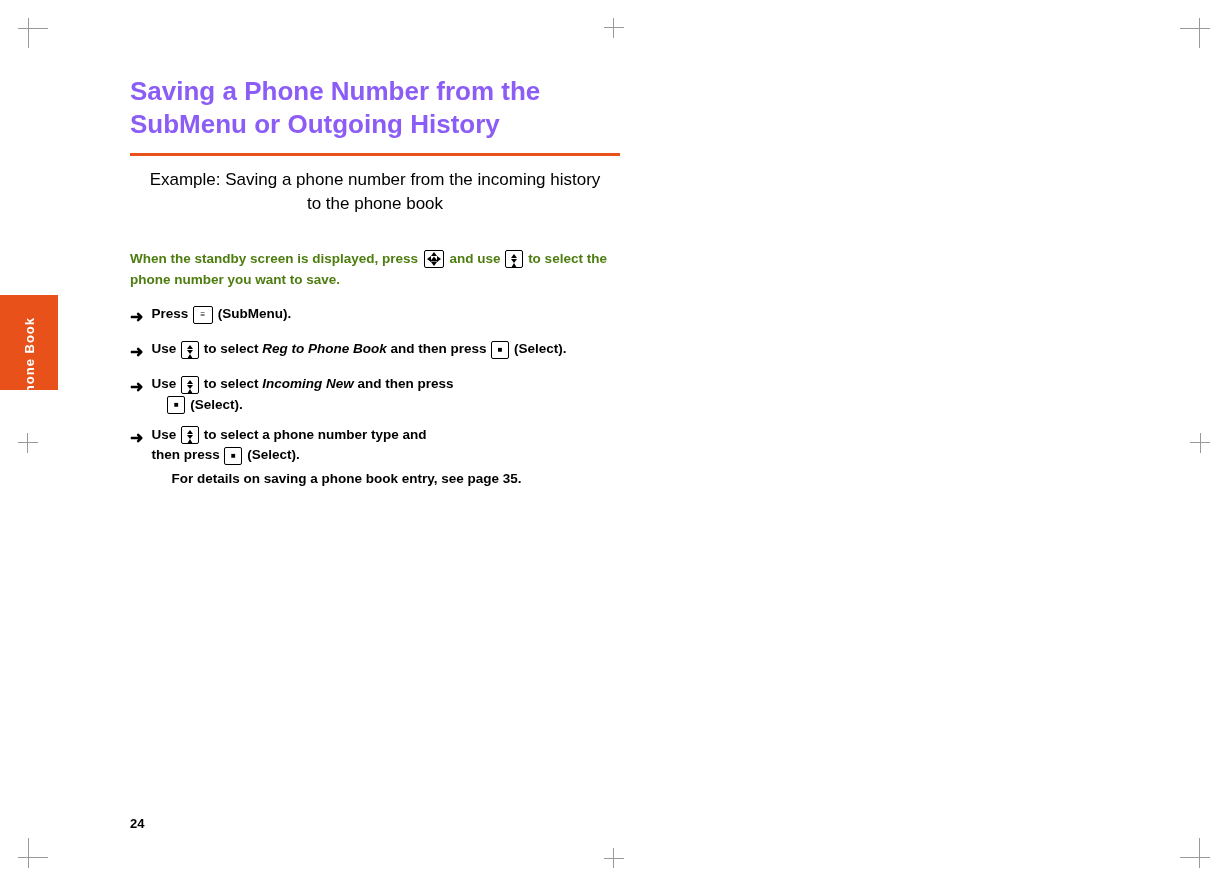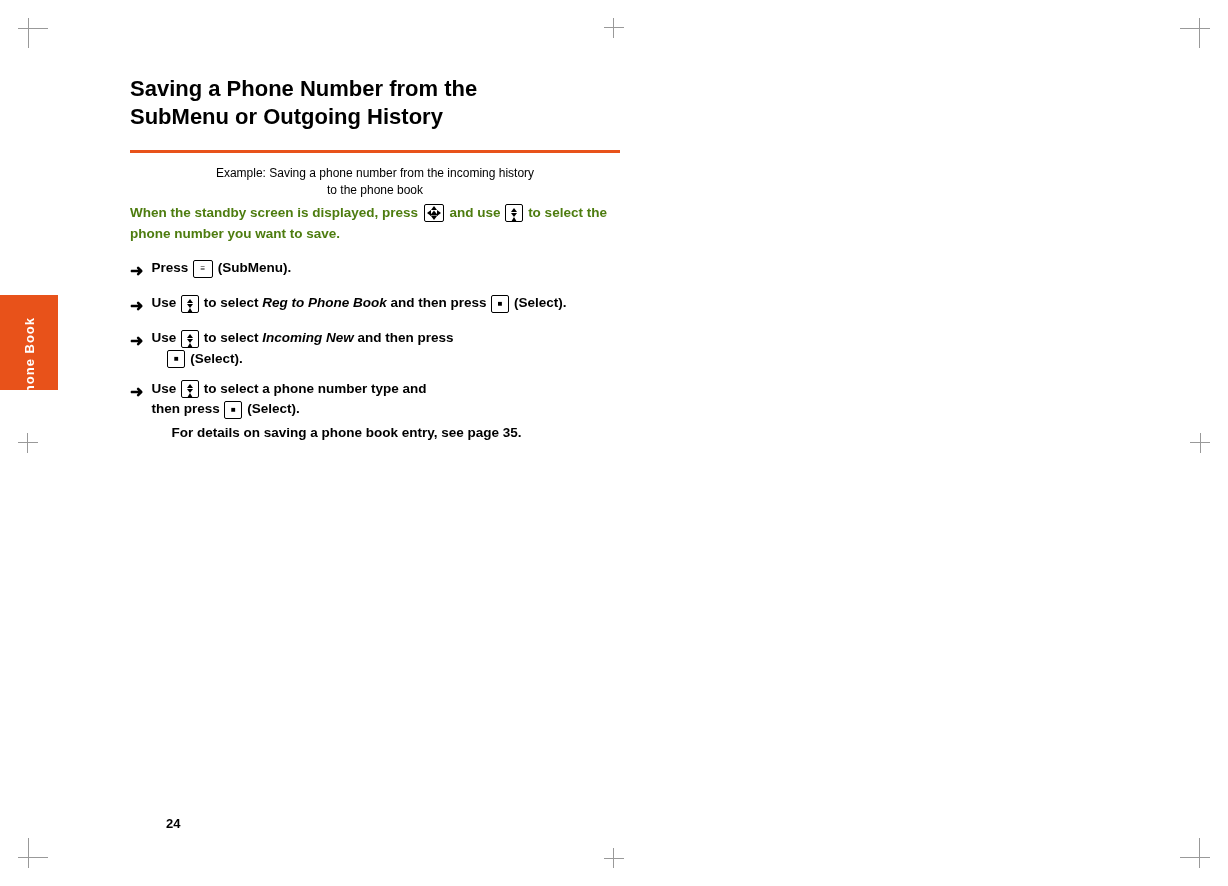--- a/index.html
+++ b/index.html
@@ -130,41 +130,41 @@
     
     .main-content {
       position: absolute;
       left: 130px;
       top: 75px;
       width: 490px;
     }
 
     
     .page-title {
-      font-size: 22px;
+      font-size: 26px;
       font-weight: 900;
-      color: #000000;
+      color: #8b5cf6;
       line-height: 1.25;
-      margin-bottom: 20px;
+      margin-bottom: 13px;
     }
 
     .title-underline {
       width: 100%;
       height: 3px;
       background: #E8521A;
       margin-bottom: 12px;
     }
 
     
     .example-text {
-      font-size: 12px;
+      font-size: 17px;
       color: #000000;
       text-align: center;
       line-height: 1.4;
-      margin-bottom: 4px;
+      margin-bottom: 33px;
     }
 
     
     .intro-para {
       font-size: 13.5px;
       font-weight: bold;
       color: #4d7c0f;
       line-height: 1.55;
       margin-bottom: 14px;
     }
@@ -308,21 +308,20 @@
     }
 
     
     .page-number {
       position: absolute;
       left: 130px;
       bottom: 55px;
       font-size: 13px;
       font-weight: bold;
       color: #000;
-      margin-left: 36px;
     }
   </style>
 </head>
 <body>
 
 <div class="page-container">
 
   <div class="corner-mark top-left"></div>
   <div class="corner-mark top-right"></div>
   <div class="corner-mark bottom-left"></div>

